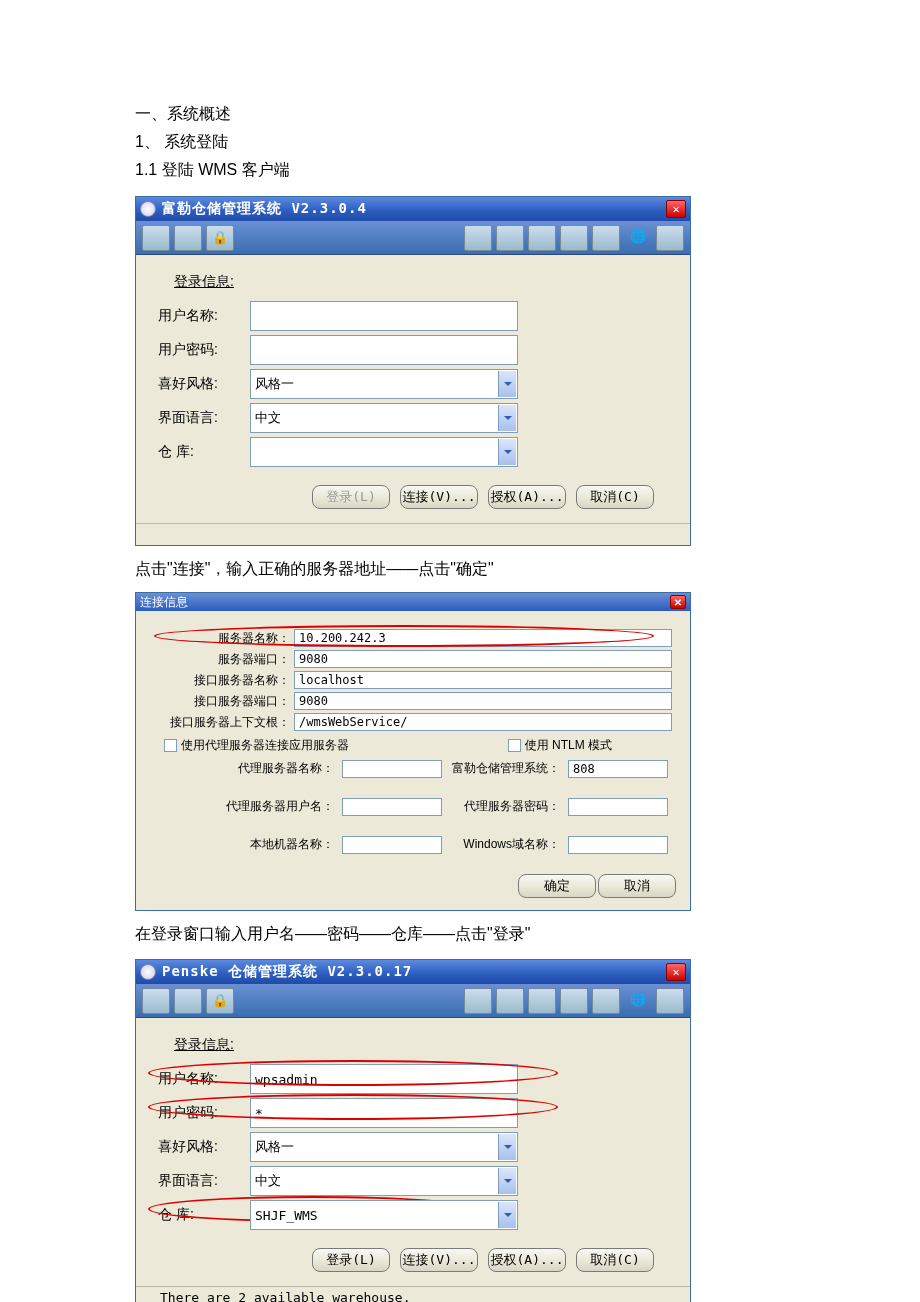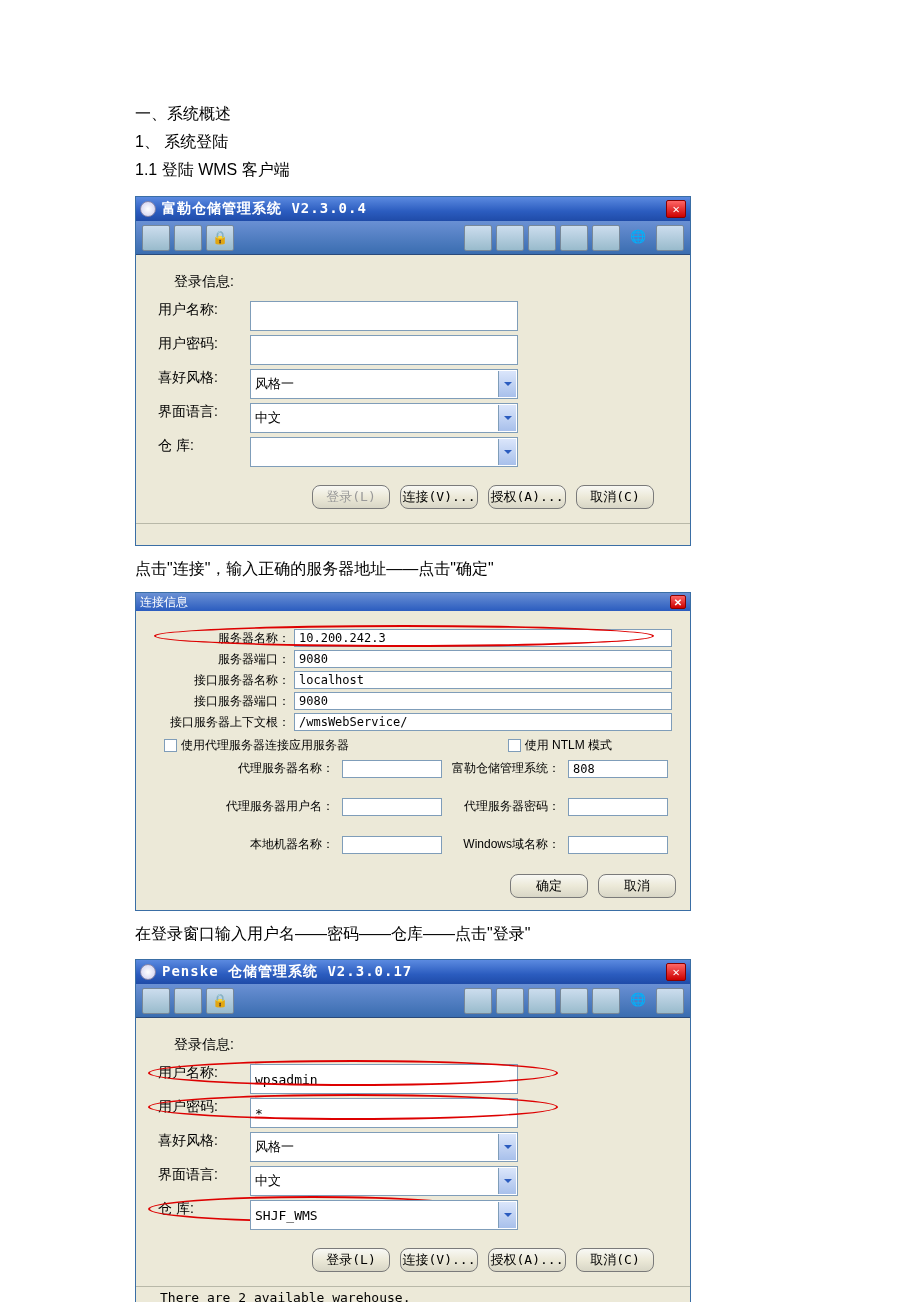--- a/index.html
+++ b/index.html
@@ -64,24 +64,24 @@
       border: 1px solid #789;
       border-radius: 2px;
     }
     .tb-icon.lock::after { content: "🔒"; display:block; text-align:center; font-size:13px; line-height:24px; }
     .tb-icon.globe::after { content: "🌐"; display:block; text-align:center; font-size:13px; line-height:24px; color:#fff; }
     .tb-icon.globe { background: transparent; border: none; }
     .spacer { flex: 1; }
     .content-area {
       padding: 14px 22px 4px 22px;
     }
-    .section-label { font-size: 14px; margin: 4px 0 10px 16px; }
+    .section-label { font-size: 14px; margin: 4px 0 10px 16px; text-decoration: underline; }
     .form-row {
       display: flex;
-      align-items: flex-start;
+      align-items: center;
       margin-bottom: 4px;
     }
     .form-label {
       width: 92px;
       font-size: 14px;
     }
     .form-input, .form-combo {
       flex: 1;
       max-width: 268px;
       height: 22px;
@@ -140,21 +140,21 @@
       flex:1; height:18px; border:1px solid #7f9db9; background:#fff;
       font-family: monospace; font-size:12px; padding:0 4px;
     }
     .chk { width:13px; height:13px; border:1px solid #7f9db9; background:#fff; display:inline-block; }
     .proxy-grid {
       display:grid; grid-template-columns: 140px 100px 110px 100px; gap:20px 8px;
       font-size:12px; margin-left:40px;
     }
     .proxy-label { text-align:right; }
     .proxy-input { height:18px; border:1px solid #7f9db9; background:#fff; font-family:monospace; font-size:12px; padding:0 4px; }
-    .conn-btns { display:flex; justify-content:flex-end; gap:10px; padding:12px 14px; }
+    .conn-btns { display:flex; justify-content:flex-end; gap:2px; padding:12px 14px; }
     .row-wrap { position: relative; }
     .inline-text { font-size: 16px; line-height: 26px; margin-top: 10px; }
     .circ-mark {
       position:absolute; border:2px solid #d00; border-radius:50%;
     }
   </style>
 </head>
 <body>
 
 <div class="doc-heading">一、系统概述</div>

